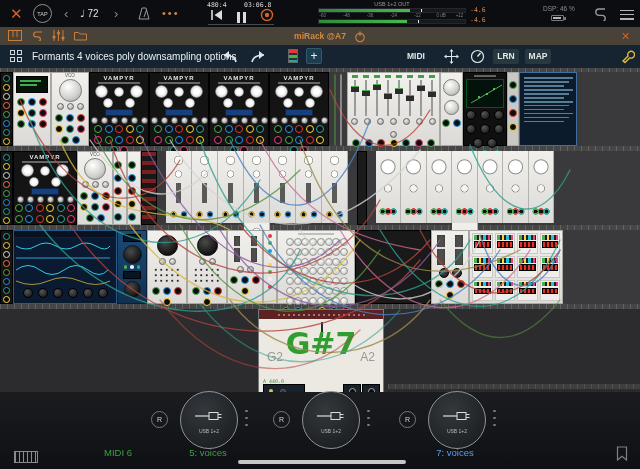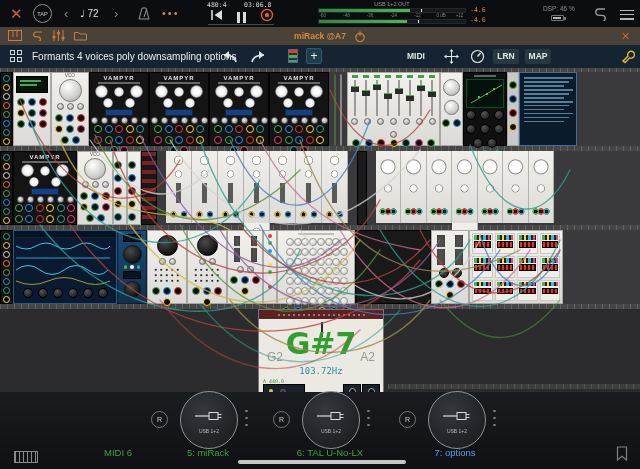--- a/index.html
+++ b/index.html
@@ -895,21 +895,20 @@
       <div class="seqcell"></div>
       <div class="seqcell"></div>
     </div>
 
   <div id="tuner" class="abs">
     <div class="tunhead"></div>
     <div class="needle"></div>
     <div class="tunnote">G#7</div>
     <div class="tunside" style="left:8px;">G2</div>
     <div class="tunside" style="right:8px;">A2</div>
-    <div class="tunfreq">103.72Hz</div>
     <div class="tunref">A 440.0</div>
     <div class="tunbox" style="left:4px;top:74px;width:40px;height:12px;">
       <i style="position:absolute;left:5px;top:4px;width:4px;height:4px;border-radius:50%;background:#e0c040;"></i>
       <i style="position:absolute;left:16px;top:4px;width:4px;height:4px;border-radius:50%;background:#333;border:1px solid #666;"></i>
     </div>
     <div class="tunbox" style="right:22px;top:74px;width:16px;height:12px;">
         <i style="position:absolute;left:5px;top:3px;width:5px;height:5px;border-radius:50%;background:#0d0d0d;border:1px solid #aaa;"></i>
       </div>
     <div class="tunbox" style="right:3px;top:74px;width:16px;height:12px;">
         <i style="position:absolute;left:5px;top:3px;width:5px;height:5px;border-radius:50%;background:#0d0d0d;border:1px solid #aaa;"></i>
@@ -998,23 +997,22 @@
         </svg>
       <div class="usbtxt">USB 1+2</div>
     </div>
     <div class="abs vdots" style="left:493px;top:13px;">
         <i></i>
         <i></i>
         <i></i>
       </div>
 
     <div class="chlabel green" style="left:53px;">MIDI 6</div>
-    <div class="chlabel green" style="left:143px;">5: miRack</div>
-    <div class="chlabel green" style="left:265px;">6: TAL U-No-LX</div>
-    <div class="chlabel blue" style="left:390px;">7: options</div>
+    <div class="chlabel green" style="left:143px;">5: voices</div>
+    <div class="chlabel blue" style="left:390px;">7: voices</div>
     <div class="abs pianoicon" style="left:14px;top:59px;"></div>
     <div class="scrollbar"></div>
     <div class="abs" style="left:616px;top:54px;">
       <svg width="12" height="15">
           <path d="M1.5,1 h9 v13 l-4.5,-3.8 L1.5,14 Z" fill="none" stroke="#808080" stroke-width="1.2"></path>
         </svg>
     </div>
   </div>
 </div>
 

